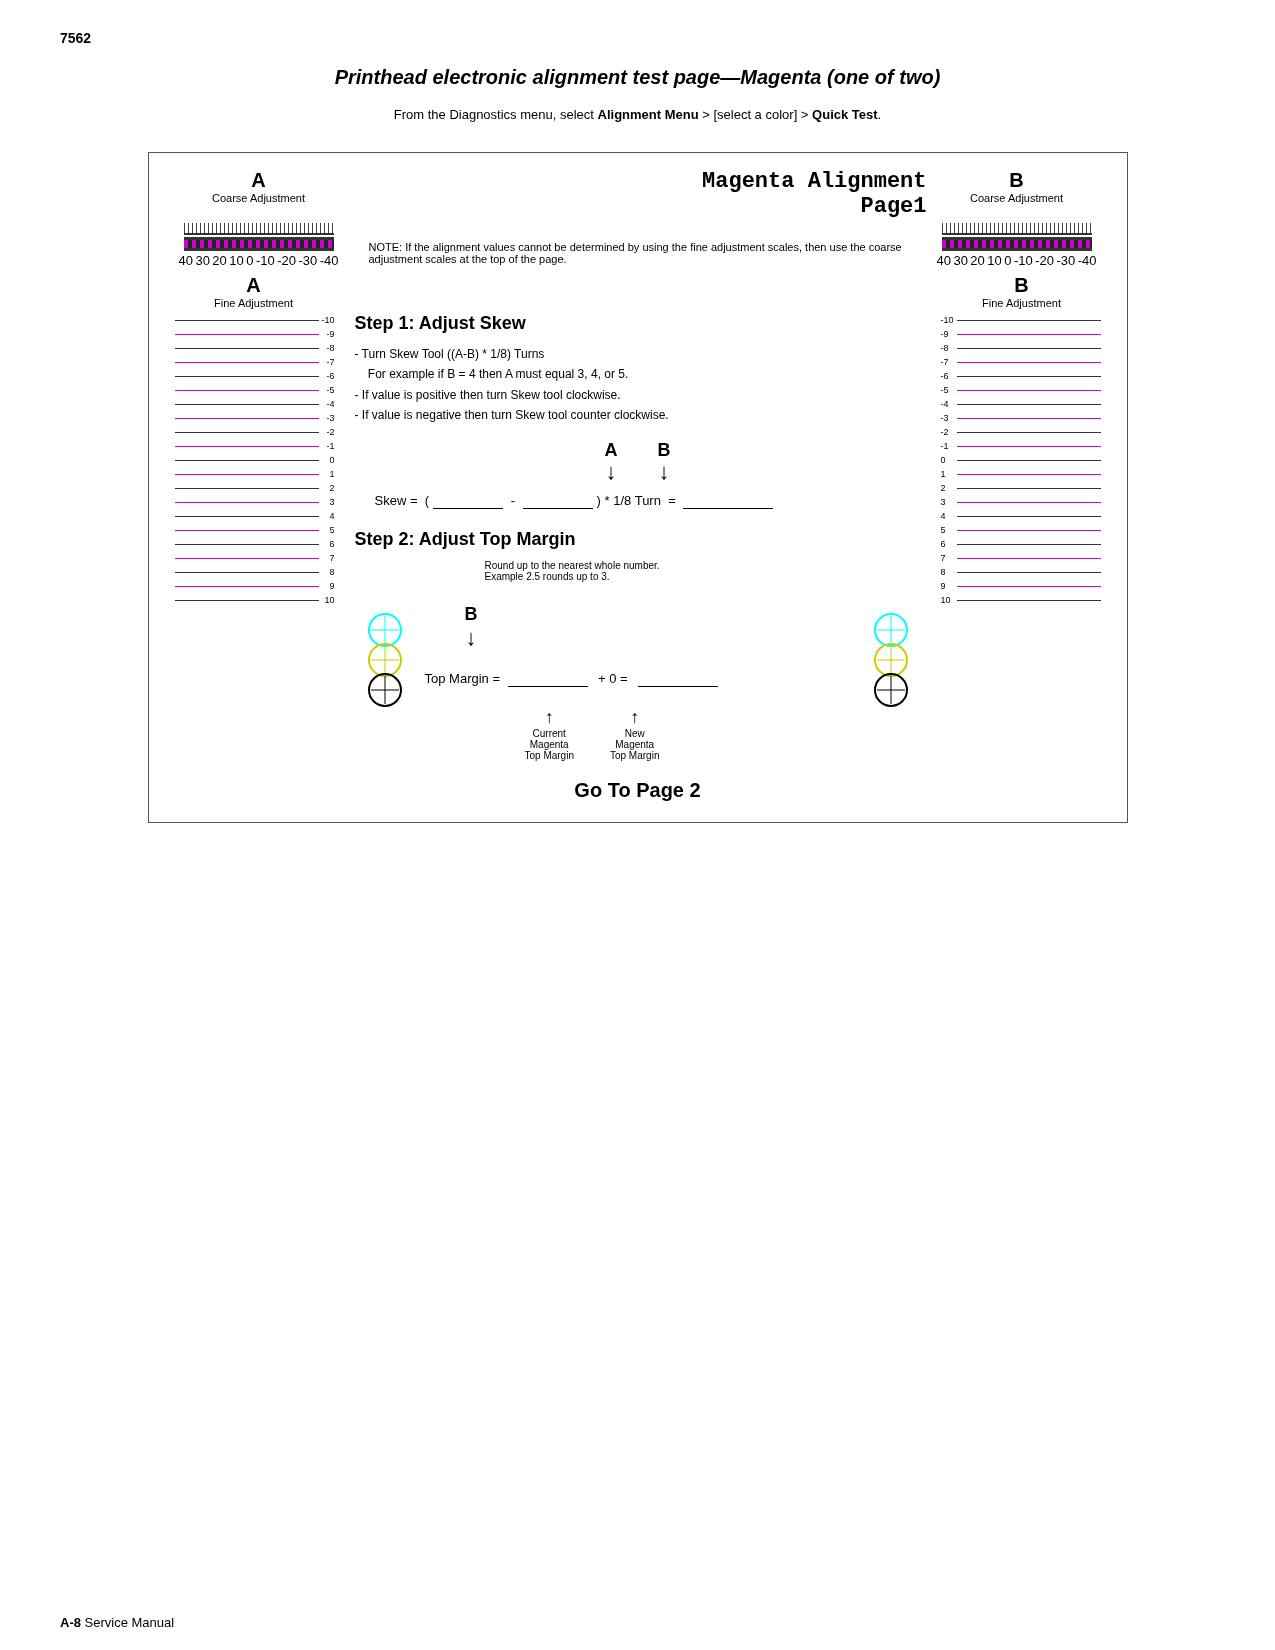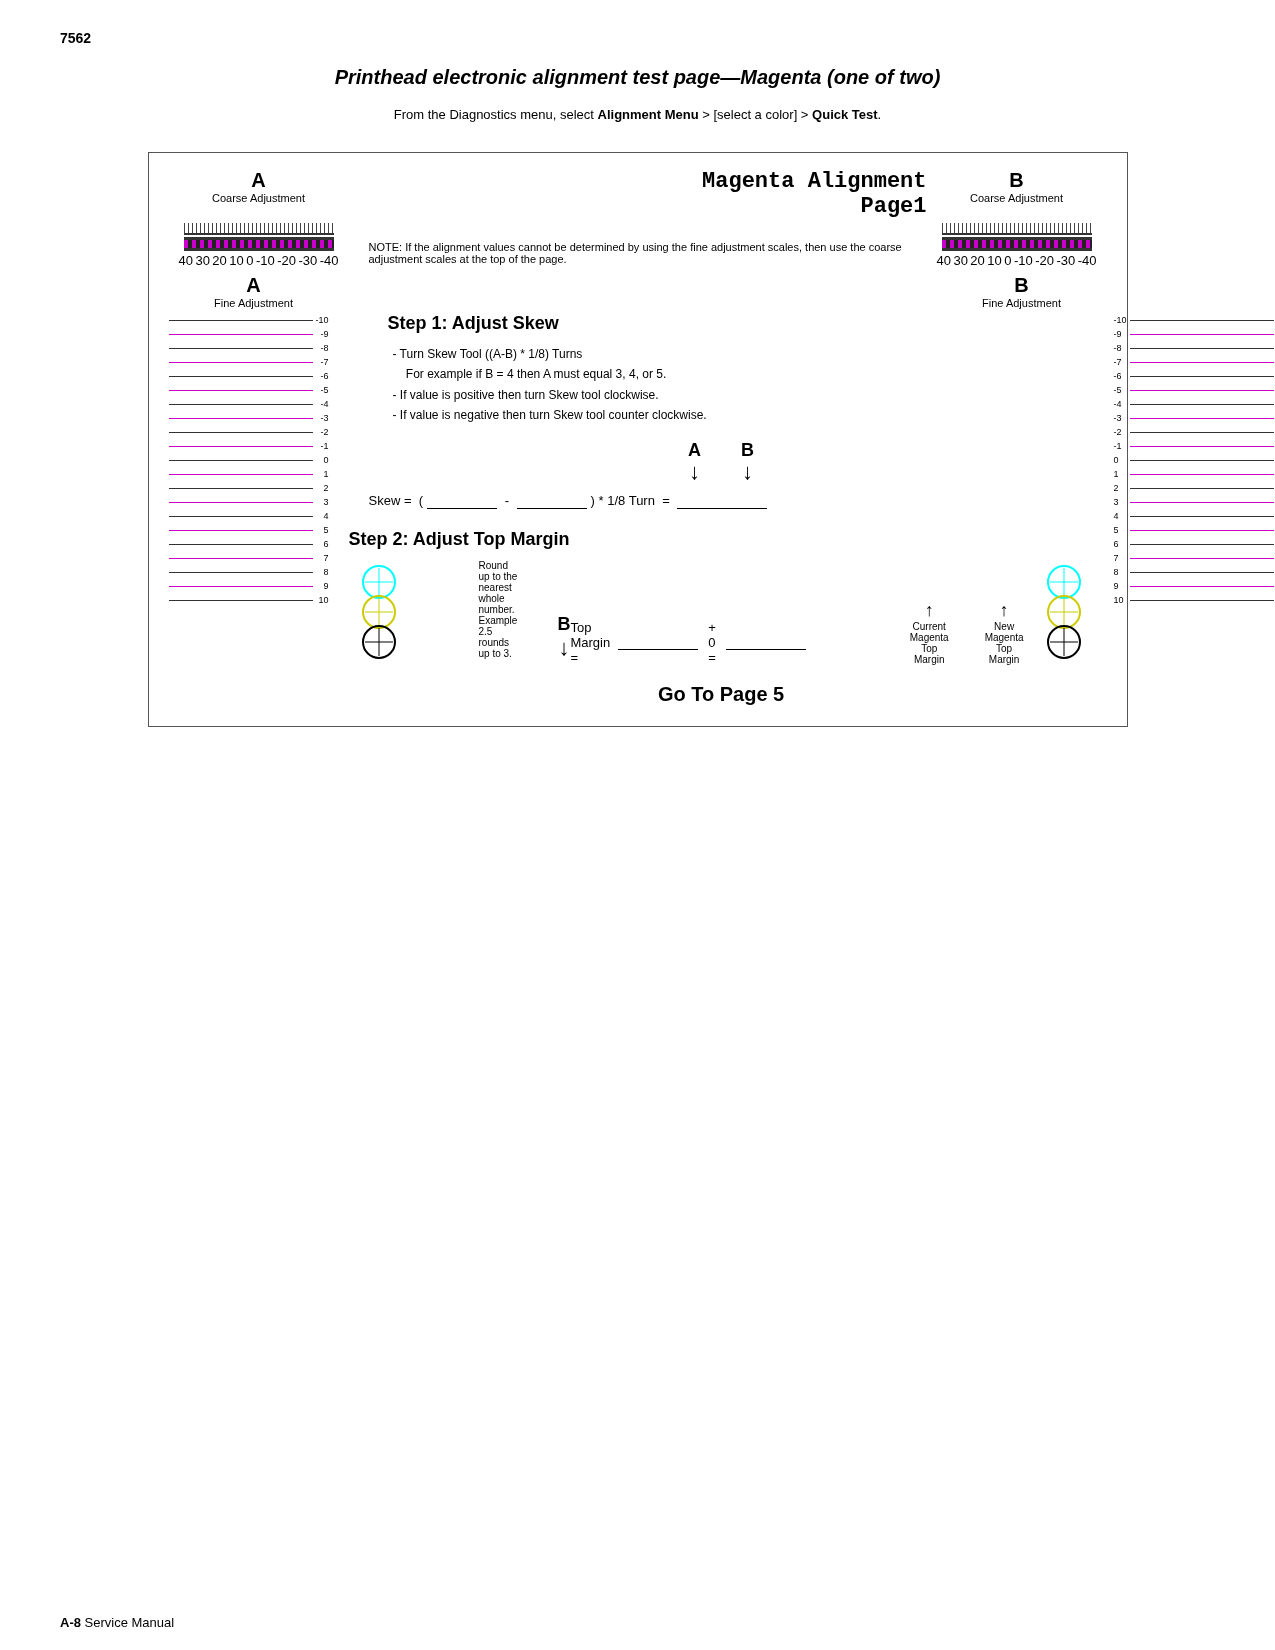--- a/index.html
+++ b/index.html
@@ -151,27 +151,25 @@
     }
     .fine-num-right {
       font-size: 9px;
       min-width: 16px;
       text-align: left;
     }
     .step-title {
       font-size: 18px;
       font-weight: bold;
       margin-bottom: 10px;
-      margin-left: 39px;
     }
     .step-instructions {
       font-size: 12px;
       line-height: 1.7;
       margin-bottom: 14px;
-      margin-left: 44px;
     }
     
     .ab-arrows {
       display: flex;
       justify-content: center;
       gap: 40px;
       margin-bottom: 10px;
     }
     .arrow-item {
       display: flex;
@@ -440,21 +438,21 @@
               <circle cx="30" cy="50" r="16" fill="none" stroke="#cccc00" stroke-width="2"></circle>
               <line x1="30" y1="36" x2="30" y2="64" stroke="#cccc00" stroke-width="1"></line>
               <line x1="16" y1="50" x2="44" y2="50" stroke="#cccc00" stroke-width="1"></line>
 
               <circle cx="30" cy="80" r="16" fill="none" stroke="#000" stroke-width="2"></circle>
               <line x1="30" y1="66" x2="30" y2="94" stroke="#000" stroke-width="1"></line>
               <line x1="16" y1="80" x2="44" y2="80" stroke="#000" stroke-width="1"></line>
             </svg>
           </div>
 
-          <div style="flex:1;display:flex;align-items:flex-end;padding:0 10px;">
+          <div style="flex:1;display:flex;flex-direction:column;align-items:flex-start;padding:0 10px;gap:16px;">
             <div style="display:flex;flex-direction:column;align-items:flex-start;margin-left:60px;margin-bottom:6px;">
               <span style="font-size:10px;">Round up to the nearest whole number.</span>
               <span style="font-size:10px;">Example 2.5 rounds up to 3.</span>
             </div>
             <div style="display:flex;flex-direction:column;align-items:center;margin-left:40px;margin-bottom:4px;">
               <span style="font-size:18px;font-weight:bold;">B</span>
               <span style="font-size:22px;">↓</span>
             </div>
 
             <div style="display:flex;align-items:center;font-size:13px;">
@@ -488,21 +486,21 @@
               <circle cx="30" cy="50" r="16" fill="none" stroke="#cccc00" stroke-width="2"></circle>
               <line x1="30" y1="36" x2="30" y2="64" stroke="#cccc00" stroke-width="1"></line>
               <line x1="16" y1="50" x2="44" y2="50" stroke="#cccc00" stroke-width="1"></line>
               <circle cx="30" cy="80" r="16" fill="none" stroke="#000" stroke-width="2"></circle>
               <line x1="30" y1="66" x2="30" y2="94" stroke="#000" stroke-width="1"></line>
               <line x1="16" y1="80" x2="44" y2="80" stroke="#000" stroke-width="1"></line>
             </svg>
           </div>
         </div>
 
-        <div class="go-to-page">Go To Page 5</div>
+        <div class="go-to-page">Go To Page 2</div>
       </div>
 
       <div class="fine-right">
         <div class="fine-scale-item right-side">
             <div class="fine-line" style="width:60px;"></div>
             <span class="fine-num-right">-10</span>
           </div>
         <div class="fine-scale-item right-side">
             <div class="fine-line-magenta" style="width:60px;"></div>
             <span class="fine-num-right">-9</span>

